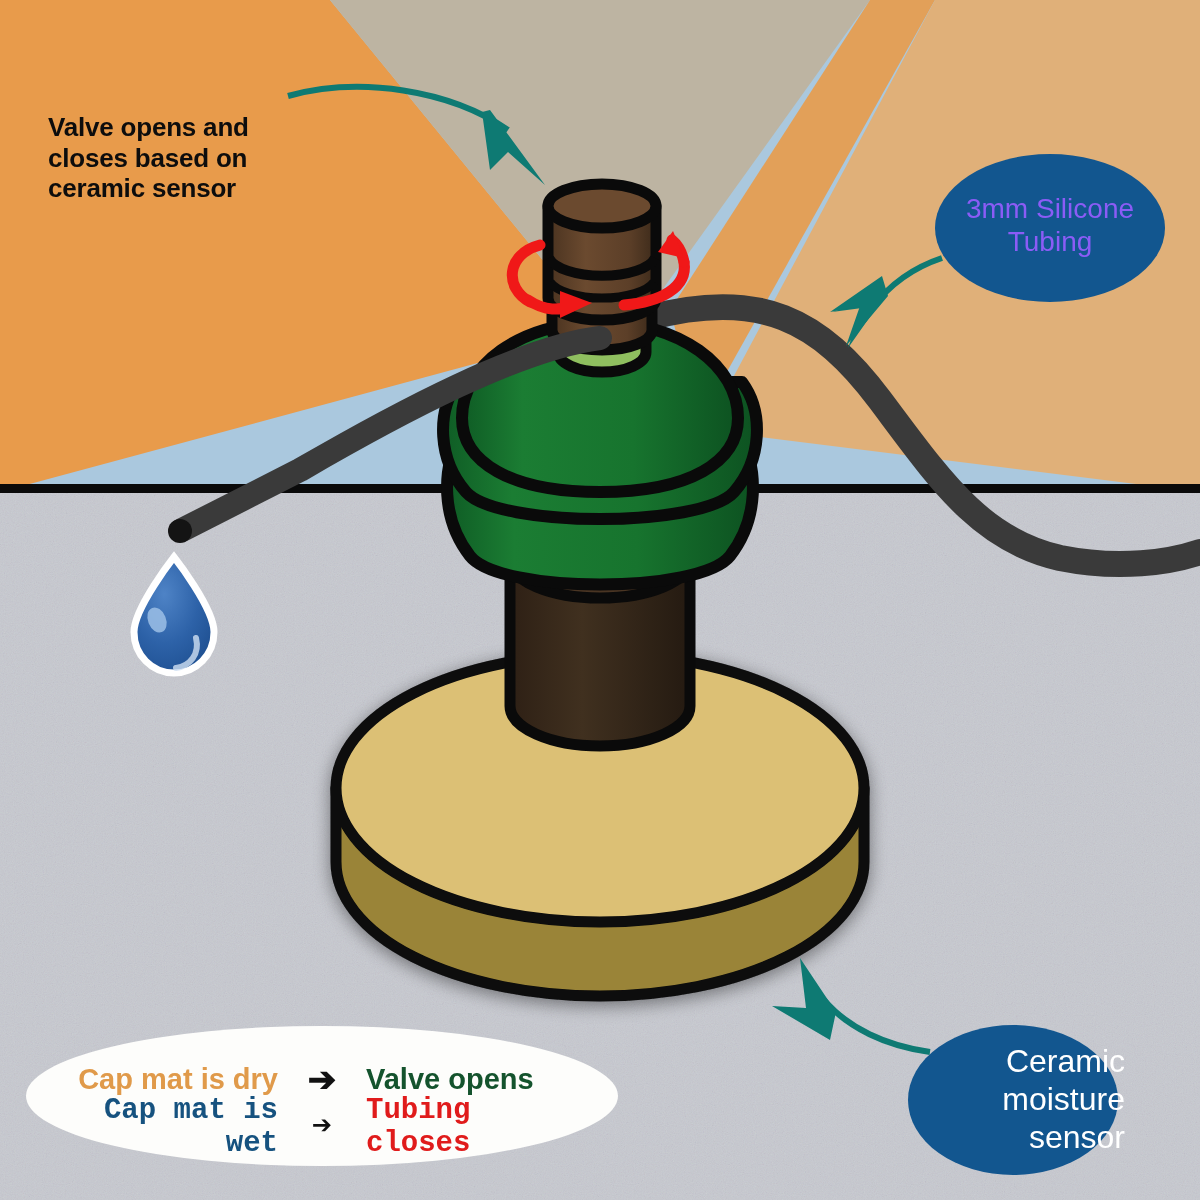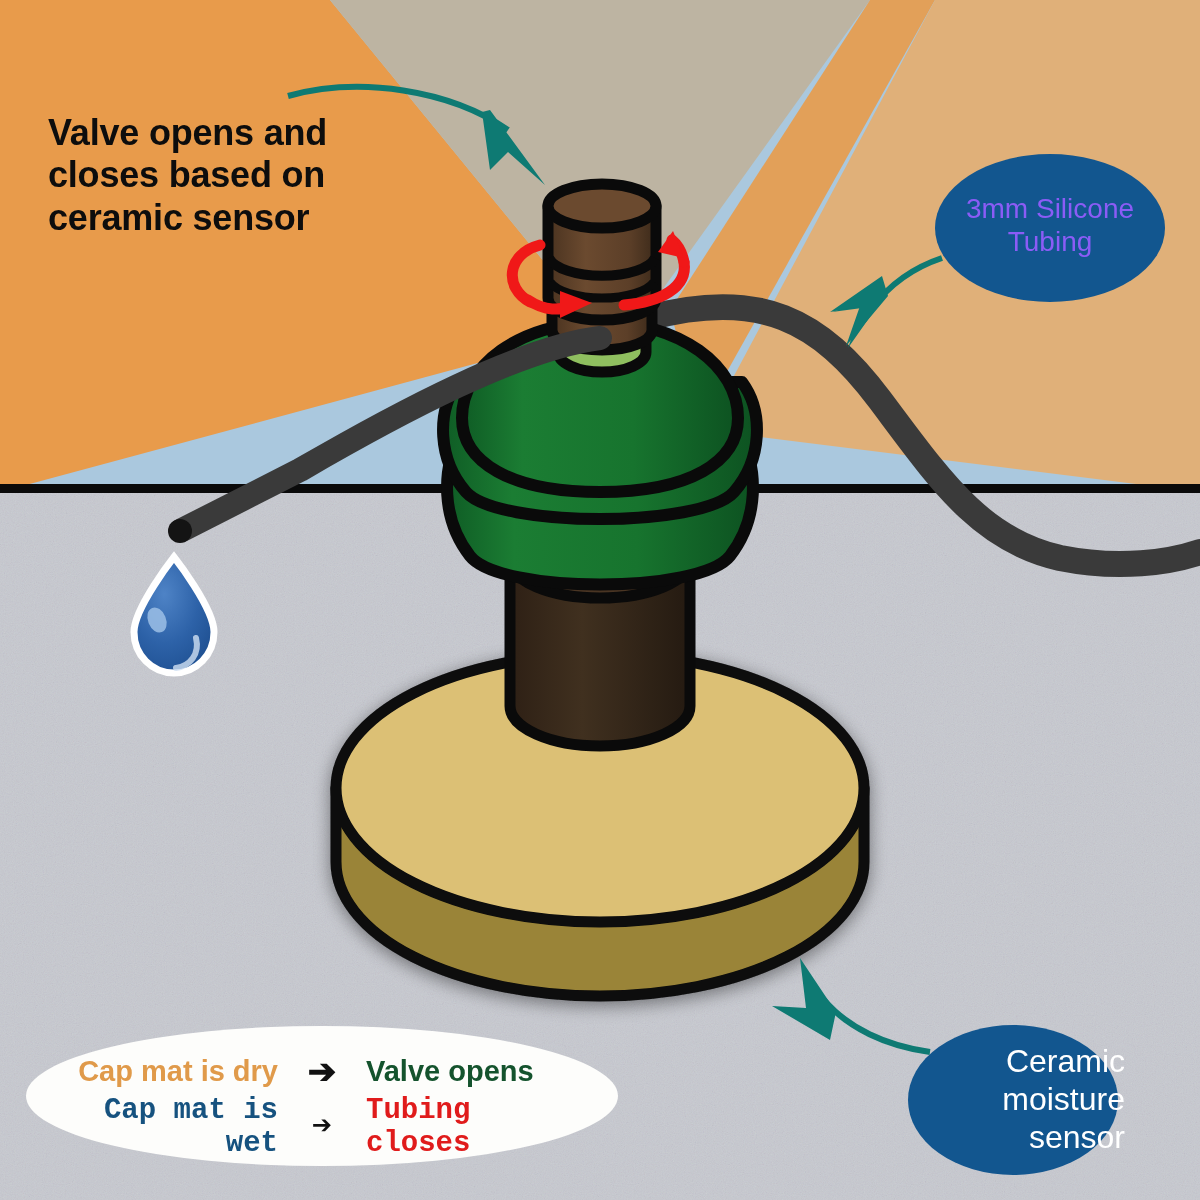--- a/index.html
+++ b/index.html
@@ -21,21 +21,21 @@
     position: absolute;
     font-family: "Liberation Sans", sans-serif;
     font-weight: bold;
     line-height: 1.18;
     white-space: pre-line;
   }
   #valve-caption {
     left: 48px;
     top: 112px;
     width: 300px;
-    font-size: 36px;
+    font-size: 26px;
     color: #0d0d0d;
     letter-spacing: -0.2px;
   }
   #tubing-caption {
     left: 935px;
     top: 192px;
     width: 230px;
     text-align: center;
     font-size: 28px;
     color: #8b5cf6;
@@ -70,21 +70,21 @@
     left: 0;
     width: 100%;
     display: flex;
     align-items: center;
     justify-content: center;
     gap: 16px;
     font-size: 29px;
     font-weight: bold;
     font-family: "Liberation Sans", sans-serif;
   }
-  #legend-row-dry { top: 24px; height: 42px; }
+  #legend-row-dry { top: 32px; height: 42px; }
   #legend-row-wet { top: 80px; height: 42px; font-family: Liberation Mono, monospace; }
   .legend-cond { width: 215px; text-align: right; }
   .legend-arrow {
     width: 56px;
     text-align: center;
     color: #111111;
     font-size: 34px;
     line-height: 1;
   }
   .legend-result { width: 215px; text-align: left; }

